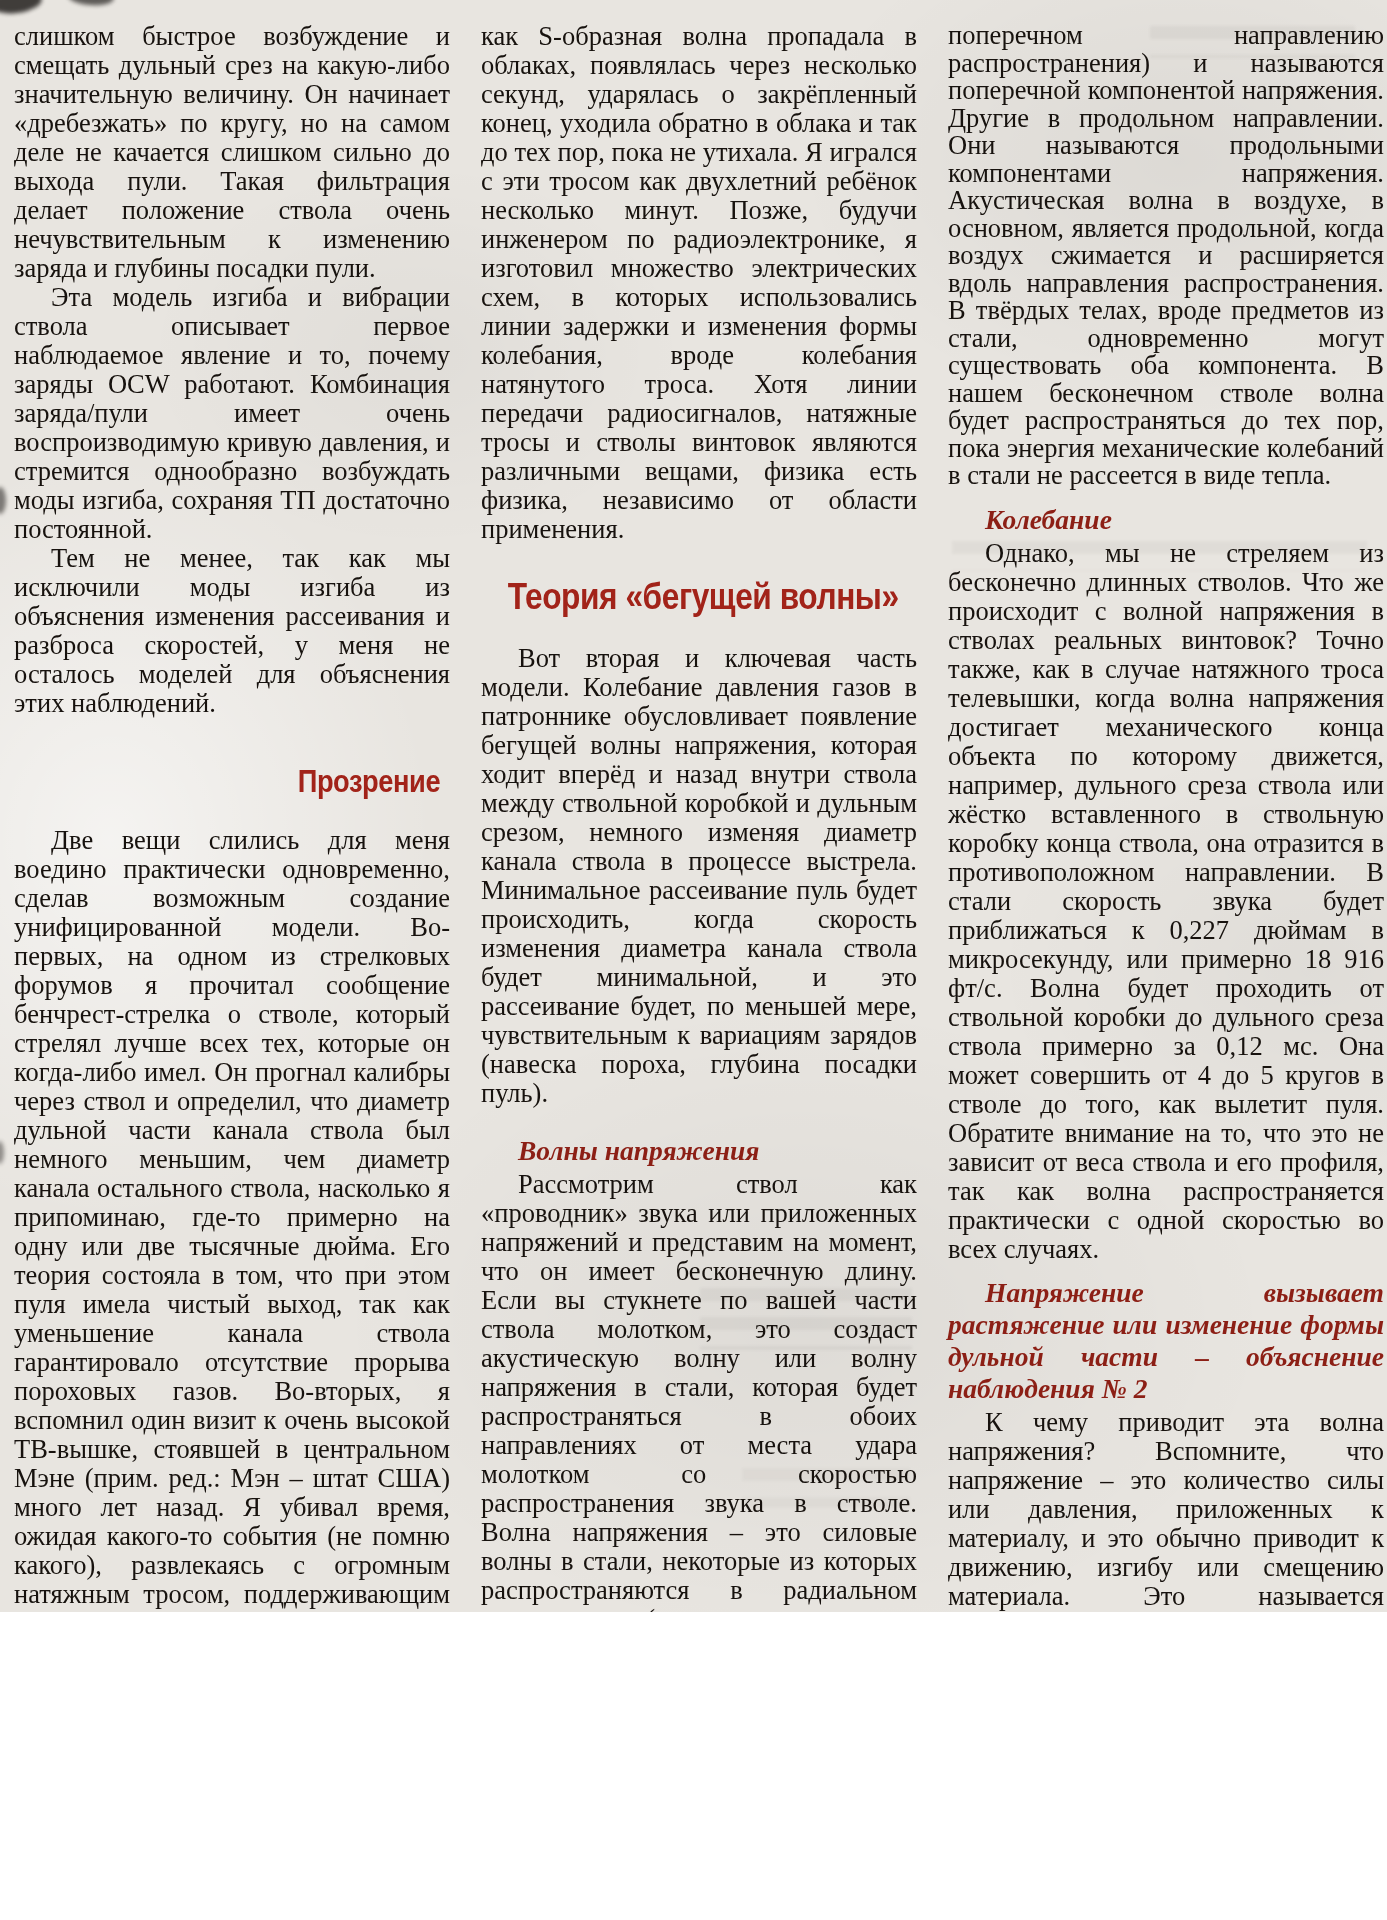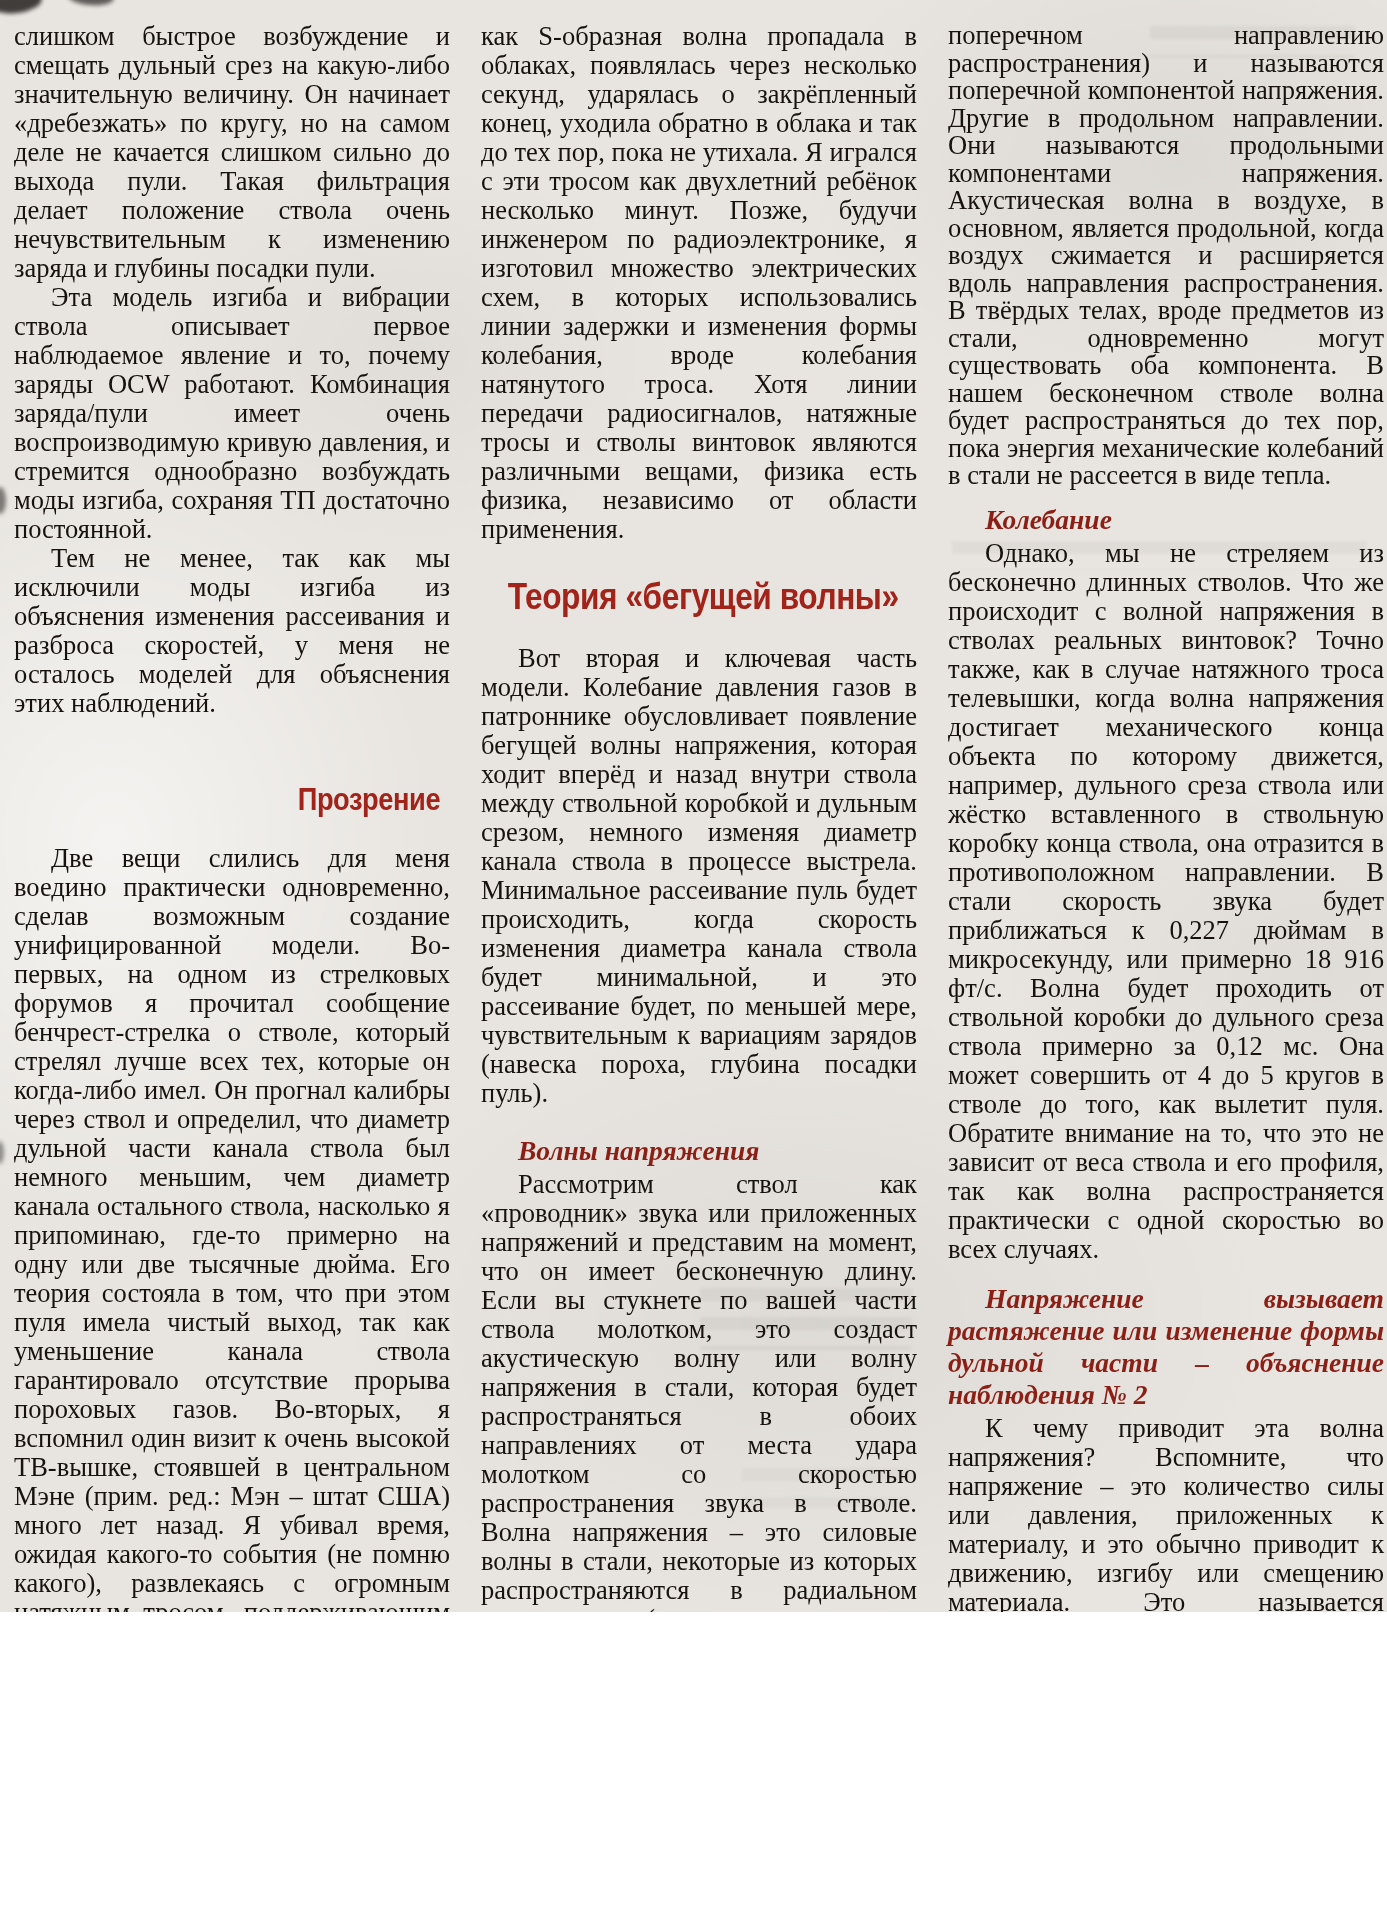--- a/index.html
+++ b/index.html
@@ -29,33 +29,33 @@
     color:#17120e;
     hyphens:auto;
   }
   p.indent{text-indent:37px;}
   p.tight{line-height:27.5px;}
   h2.head-sans{
     margin:0;text-align:right;
     font-family:"Liberation Sans","DejaVu Sans",sans-serif;
     font-weight:bold;
   }
-  h2.h-col1{font-size:31px;margin:64px 0 26px;}
+  h2.h-col1{font-size:31px;margin:46px 0 26px;}
   h2.h-col2{font-size:36px;margin:32px 0 26px;}
   h2.head-sans .squeeze{display:inline-block;transform:scaleX(0.88);transform-origin:center;letter-spacing:-0.5px;white-space:nowrap;}
   h3.subhead{
     margin:0;
     font-family:"Liberation Serif","DejaVu Serif",serif;
     font-style:italic;font-weight:bold;
     font-size:27.5px;line-height:32px;
     text-indent:37px;
   }
   h3.sh-otrazheniya{margin:14px 0 3px;}
   h3.sh-volny{margin:27px 0 3px;}
-  h3.sh-long{margin:19px 0 3px;text-align:justify;}
+  h3.sh-long{margin:13px 0 3px;text-align:justify;}
   .footer{
     position:absolute;left:0;top:1876px;width:1387px;height:44px;
     font-family:"Liberation Sans","DejaVu Sans",sans-serif;font-weight:bold;padding-left:24px;
   }
   .pagenum{position:absolute;left:60px;top:5px;font-size:27px;letter-spacing:2px;}
   .mag{position:absolute;left:228px;top:2px;font-size:28px;letter-spacing:2px;white-space:nowrap;}
   
   .smudge{position:absolute;background:#23201e;filter:blur(2px);border-radius:50%;}
   .s1{left:-10px;top:-9px;width:52px;height:22px;transform:rotate(-7deg);opacity:.85;}
   .s2{left:68px;top:-11px;width:46px;height:16px;transform:rotate(4deg);opacity:.7;}

